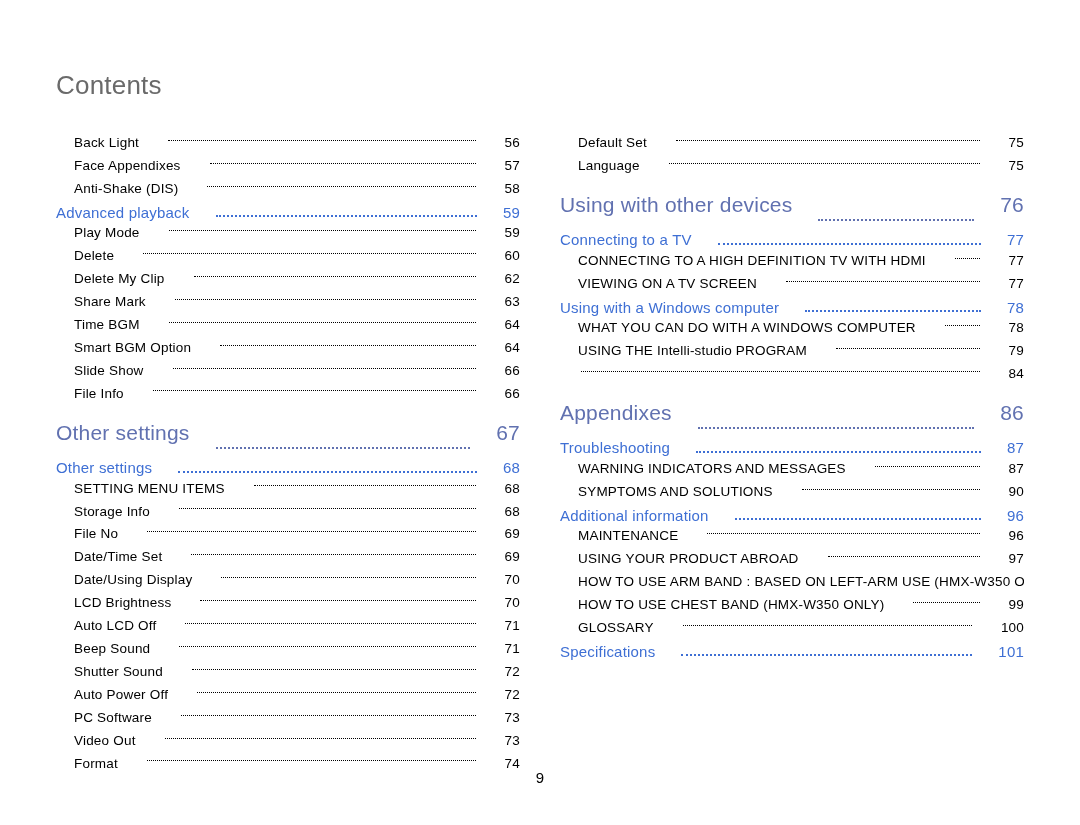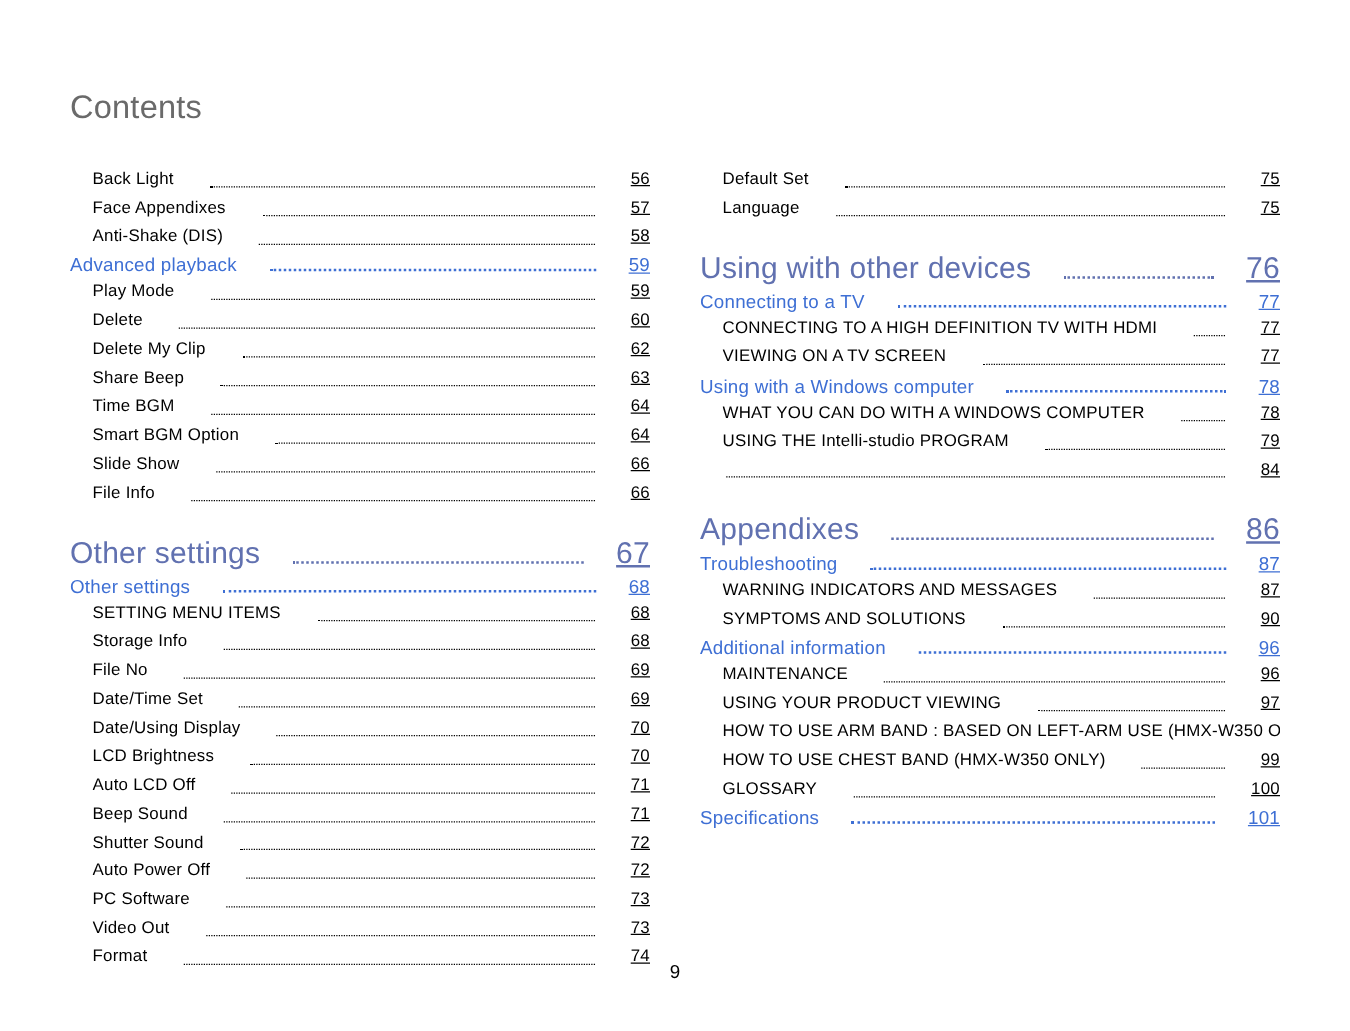--- a/index.html
+++ b/index.html
@@ -28,44 +28,44 @@
   .columns {
     display: flex;
     gap: 40px;
   }
   .col {
     flex: 1;
     min-width: 0;
   }
   .row {
     display: flex;
-    align-items: flex-end;
+    align-items: flex-start;
     white-space: nowrap;
     overflow: hidden;
     gap: 26px;
   }
   .label { flex: 0 0 auto; }
   .dots {
     flex: 1 1 auto;
     border-bottom: 1.5px dotted #000;
     margin: 0 3px 4px 3px;
     height: 0.5em;
   }
   .dots.chapter {
     border-bottom: 2px dotted #6171b0;
     margin-bottom: 6px;
   }
   .dots.section {
     border-bottom: 2px dotted #3e6fd4;
     margin-bottom: 4px;
   }
-  .num { flex: 0 0 auto; text-decoration: underline; }
+  .num { flex: 0 0 auto; }
   .chapter {
     color: #6171b0;
-    font-size: 24px;
+    font-size: 21px;
     font-weight: 300;
     margin: 16px 0 4px 0;
   }
   .chapter .num { color: #6171b0; }
   .section {
     color: #3e6fd4;
     font-size: 15px;
     margin: 4px 0 2px 0;
   }
   .section .num { color: #3e6fd4; }
@@ -122,21 +122,21 @@
           <span class="label">Delete</span>
           <span class="dots "></span>
           <span class="num">60</span>
         </div>
         <div class="row item">
           <span class="label">Delete My Clip</span>
           <span class="dots "></span>
           <span class="num">62</span>
         </div>
         <div class="row item">
-          <span class="label">Share Beep</span>
+          <span class="label">Share Mark</span>
           <span class="dots "></span>
           <span class="num">63</span>
         </div>
         <div class="row item">
           <span class="label">Time BGM</span>
           <span class="dots "></span>
           <span class="num">64</span>
         </div>
         <div class="row item">
           <span class="label">Smart BGM Option</span>
@@ -303,21 +303,21 @@
           <span class="label">Additional information</span>
           <span class="dots section"></span>
           <span class="num">96</span>
         </div>
         <div class="row item">
           <span class="label">MAINTENANCE</span>
           <span class="dots "></span>
           <span class="num">96</span>
         </div>
         <div class="row item">
-          <span class="label">USING YOUR PRODUCT VIEWING</span>
+          <span class="label">USING YOUR PRODUCT ABROAD</span>
           <span class="dots "></span>
           <span class="num">97</span>
         </div>
         <div class="row item">
           <span class="label">HOW TO USE ARM BAND : BASED ON LEFT-ARM USE (HMX-W350 ONLY)</span>
           <span class="dots "></span>
         </div>
         <div class="row item">
           <span class="label">HOW TO USE CHEST BAND (HMX-W350 ONLY)</span>
           <span class="dots "></span>

